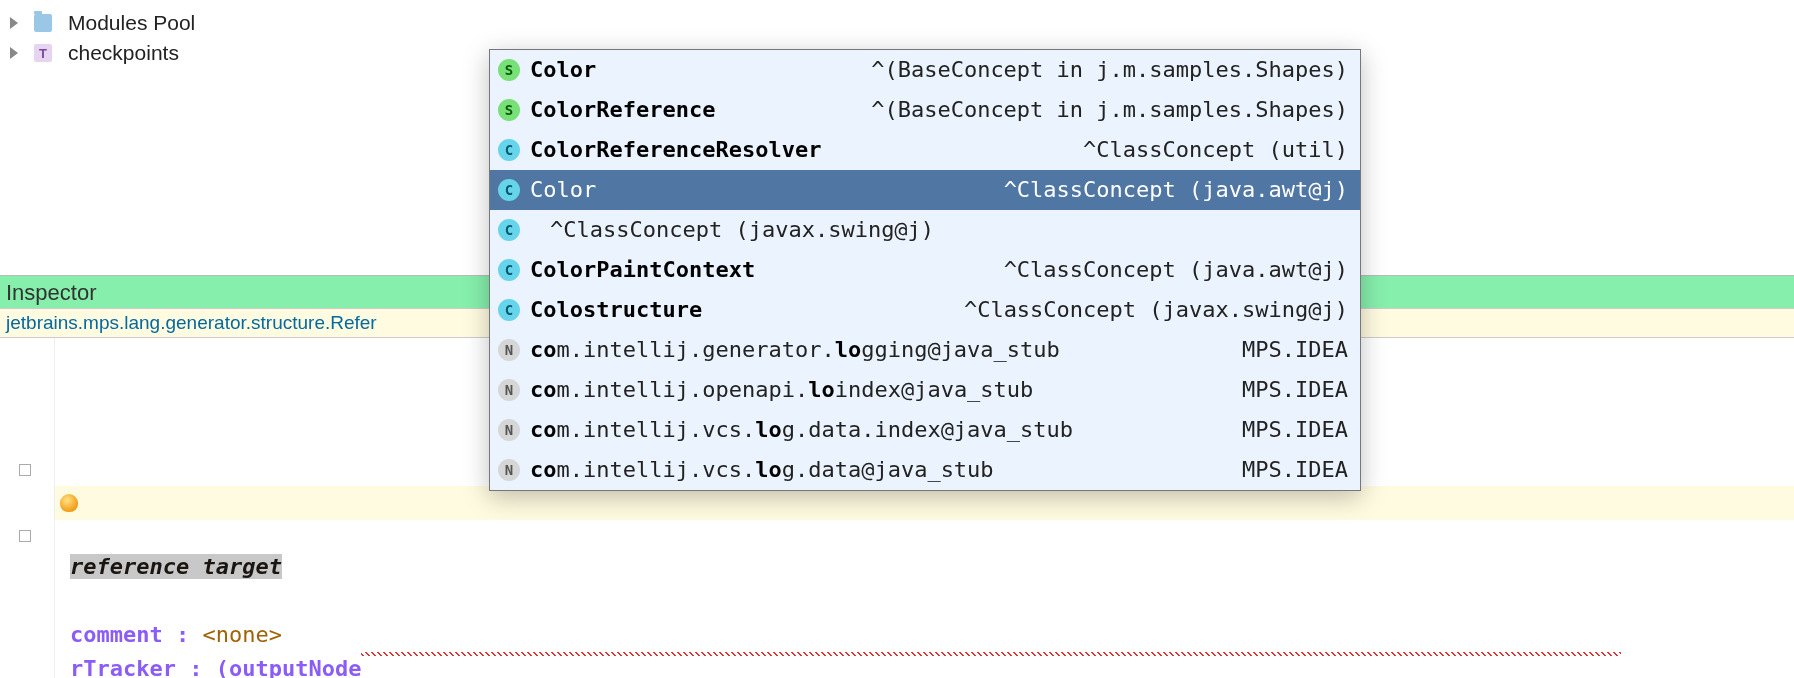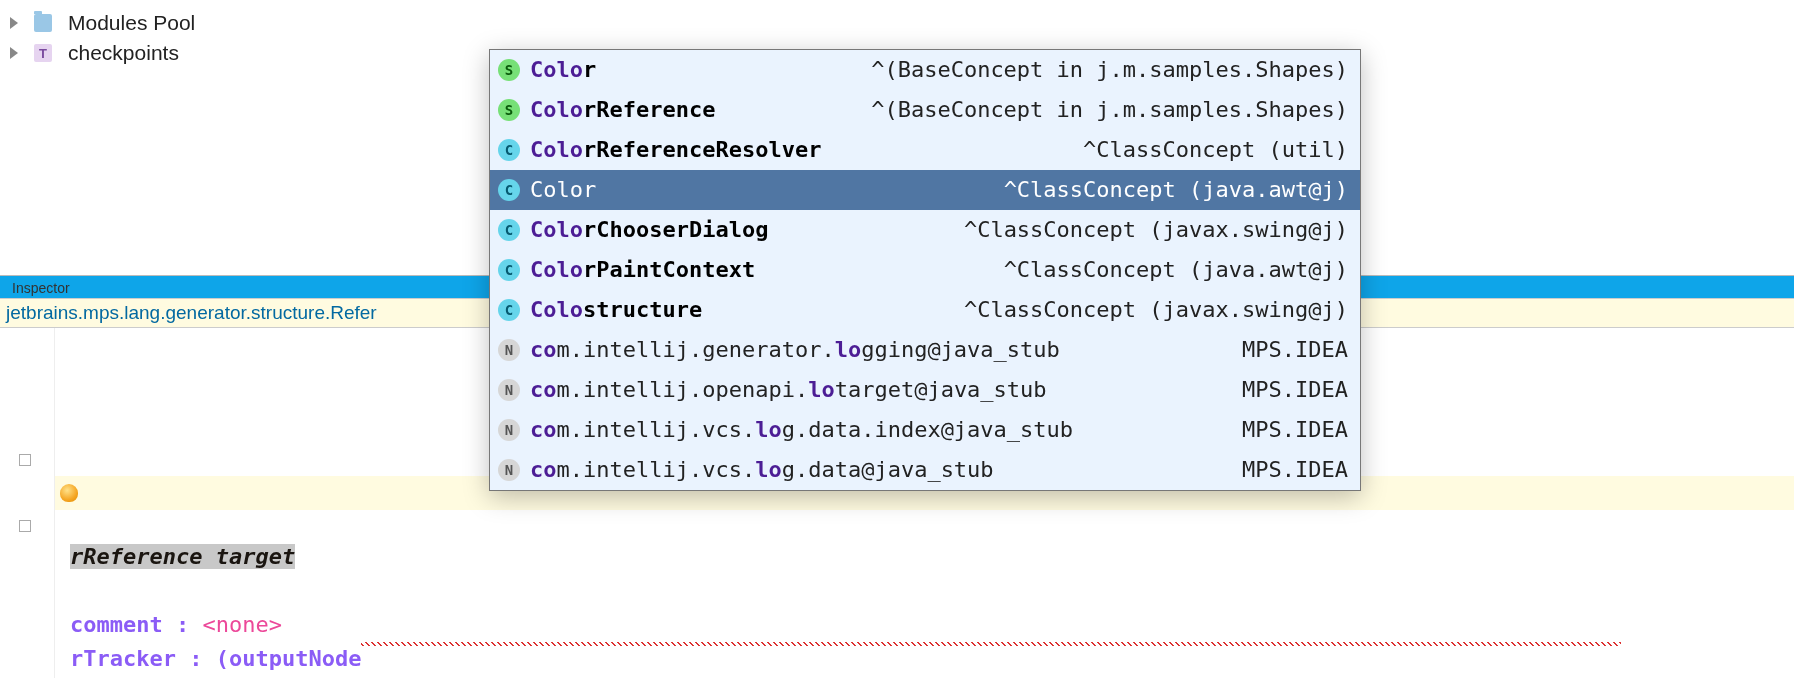--- a/index.html
+++ b/index.html
@@ -58,24 +58,24 @@
   
   .inspector {
     position: absolute;
     top: 275px;
     left: 0;
     right: 0;
     border-top: 1px solid #bbb;
   }
   .inspector-title {
     font-family: "Segoe UI", "Helvetica Neue", sans-serif;
-    font-size: 14px;
+    font-size: 22px;
     color: #333;
-    padding: 4px 12px 2px;
-    background: #0ea5e9;
+    padding: 4px 6px 2px;
+    background: #86efac;
   }
   .breadcrumb {
     background: #fffbe0;
     border-top: 1px solid #ccc;
     border-bottom: 1px solid #ccc;
     padding: 3px 6px;
     font-family: "Segoe UI", "Helvetica Neue", sans-serif;
     font-size: 19px;
     color: #0369a1;
   }
@@ -89,21 +89,21 @@
     color: #222;
     white-space: pre;
   }
   .code .ref-target {
     background: #c8c8c8;
     color: #1a1510;
     font-weight: bold;
     font-style: italic;
   }
   .code .kw-it { font-style: italic; }
-  .code .grey { color: #ec4899; }
+  .code .grey { color: #a16207; }
   .code .bold { font-weight: bold; color: #8b5cf6; margin-top: 42px; }
   .code .squiggly-line {
     display: inline-block;
     height: 4px;
     width: 1260px;
     background-image: linear-gradient(45deg, transparent 30%, #d33 30%, #d33 50%, transparent 50%, transparent 80%, #d33 80%);
     background-size: 6px 6px;
     vertical-align: top;
   }
   .gutter {
@@ -171,21 +171,21 @@
     display: flex; align-items: center; justify-content: center;
     font-size: 14px; font-weight: bold;
     margin-right: 10px;
     flex-shrink: 0;
   }
   .ic-s { background: #77e077; color: #0a5a0a; }
   .ic-c { background: #66d5eb; color: #065a70; }
   .ic-n { background: #d6d6d6; color: #555; }
   .popup-name { flex: 1 1 auto; white-space: nowrap; overflow: hidden; }
   .popup-hint { flex: 0 0 auto; white-space: nowrap; padding-left: 20px; }
-  .match { color: #4c1d95; font-weight: bold; }
+  .match { color: #000000; font-weight: bold; }
   .plain-bold { font-weight: bold; color: #000; }
 
 </style>
 </head>
 <body>
 
 <div class="tree">
   <div class="tree-row">
     <span class="tree-arrow"></span>
     <span class="tree-icon folder-icon"></span>
@@ -200,21 +200,21 @@
 
 <div class="inspector">
   <div class="inspector-title">Inspector</div>
   <div class="breadcrumb">jetbrains.mps.lang.generator.structure.Refer</div>
   <div class="code">
     <div class="curline-band"></div>
     <div class="gutter"></div>
     <span class="fold down"></span>
     <span class="fold up"></span>
     <div class="gutter-bulb"></div>
-<span class="ref-target kw-it">rReference target</span>
+<span class="ref-target kw-it">reference target</span>
 
 <span class="bold">comment : </span><span class="grey">&lt;none&gt;</span>
 <span class="bold">rTracker : </span><span class="bold">(outputNode</span><span class="squiggly-line"></span>
           
         
   </div>
 </div>
 
 <div class="popup" id="popup">
     <div class="popup-row">
@@ -232,41 +232,40 @@
       <span class="popup-name"><span class="match">Colo</span><span class="plain-bold">rReferenceResolver</span></span>
       <span class="popup-hint">^ClassConcept (util)</span>
     </div>
     <div class="popup-row selected">
       <span class="popup-icon ic-c">C</span>
       <span class="popup-name"><span class="" style="font-weight: normal;">Color</span></span>
       <span class="popup-hint">^ClassConcept (java.awt@j)</span>
     </div>
     <div class="popup-row">
       <span class="popup-icon ic-c">C</span>
-      <span class="popup-name"><span class="match">Colo</span><span class="plain-bold">rChooserDialog</span></span>
       <span class="popup-hint">^ClassConcept (javax.swing@j)</span>
     </div>
     <div class="popup-row">
       <span class="popup-icon ic-c">C</span>
       <span class="popup-name"><span class="match">Colo</span><span class="plain-bold">rPaintContext</span></span>
       <span class="popup-hint">^ClassConcept (java.awt@j)</span>
     </div>
     <div class="popup-row">
       <span class="popup-icon ic-c">C</span>
       <span class="popup-name"><span class="match">Colo</span><span class="plain-bold">structure</span></span>
       <span class="popup-hint">^ClassConcept (javax.swing@j)</span>
     </div>
     <div class="popup-row">
       <span class="popup-icon ic-n">N</span>
       <span class="popup-name"><span class="match">co</span><span>m.intellij.generator.</span><span class="match">lo</span><span>gging@java_stub</span></span>
       <span class="popup-hint">MPS.IDEA</span>
     </div>
     <div class="popup-row">
       <span class="popup-icon ic-n">N</span>
-      <span class="popup-name"><span class="match">co</span><span>m.intellij.openapi.</span><span class="match">lo</span><span>target@java_stub</span></span>
+      <span class="popup-name"><span class="match">co</span><span>m.intellij.openapi.</span><span class="match">lo</span><span>index@java_stub</span></span>
       <span class="popup-hint">MPS.IDEA</span>
     </div>
     <div class="popup-row">
       <span class="popup-icon ic-n">N</span>
       <span class="popup-name"><span class="match">co</span><span>m.intellij.vcs.</span><span class="match">lo</span><span>g.data.index@java_stub</span></span>
       <span class="popup-hint">MPS.IDEA</span>
     </div>
     <div class="popup-row">
       <span class="popup-icon ic-n">N</span>
       <span class="popup-name"><span class="match">co</span><span>m.intellij.vcs.</span><span class="match">lo</span><span>g.data@java_stub</span></span>

